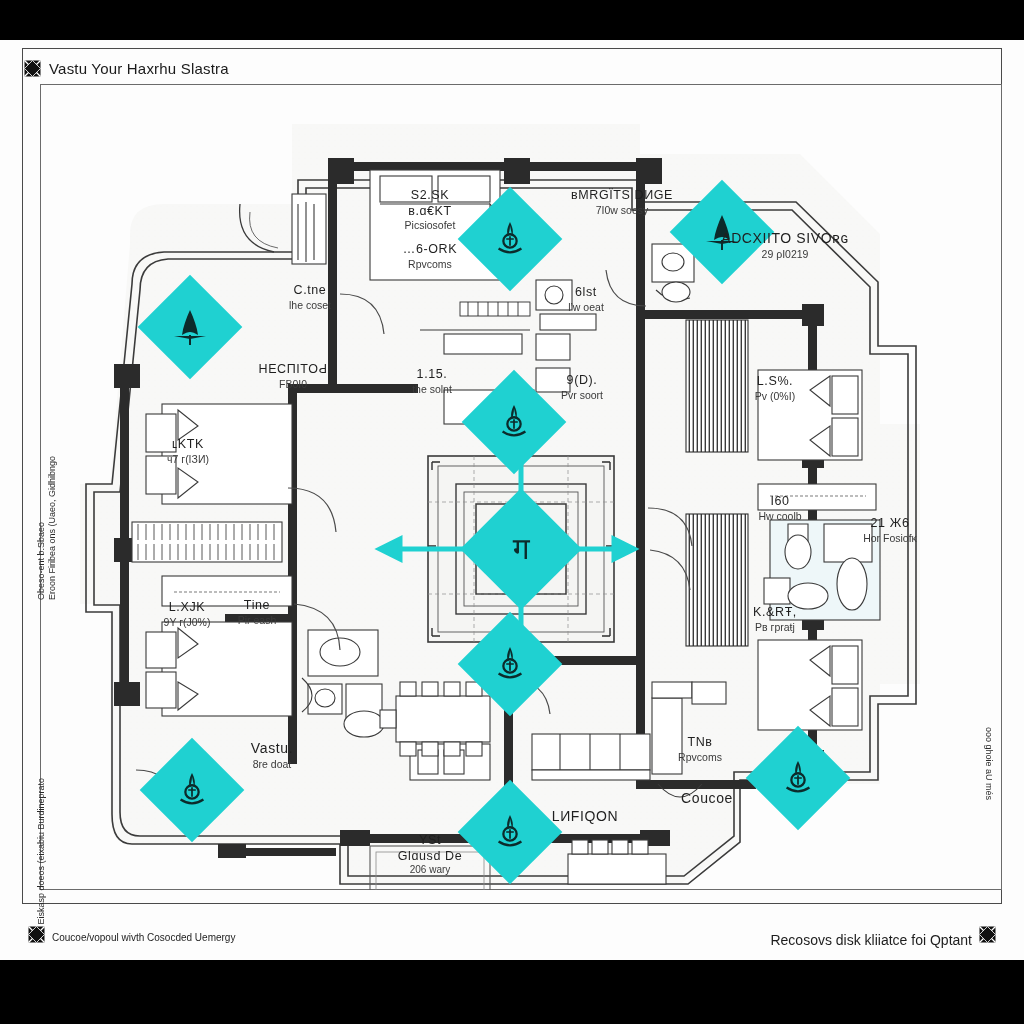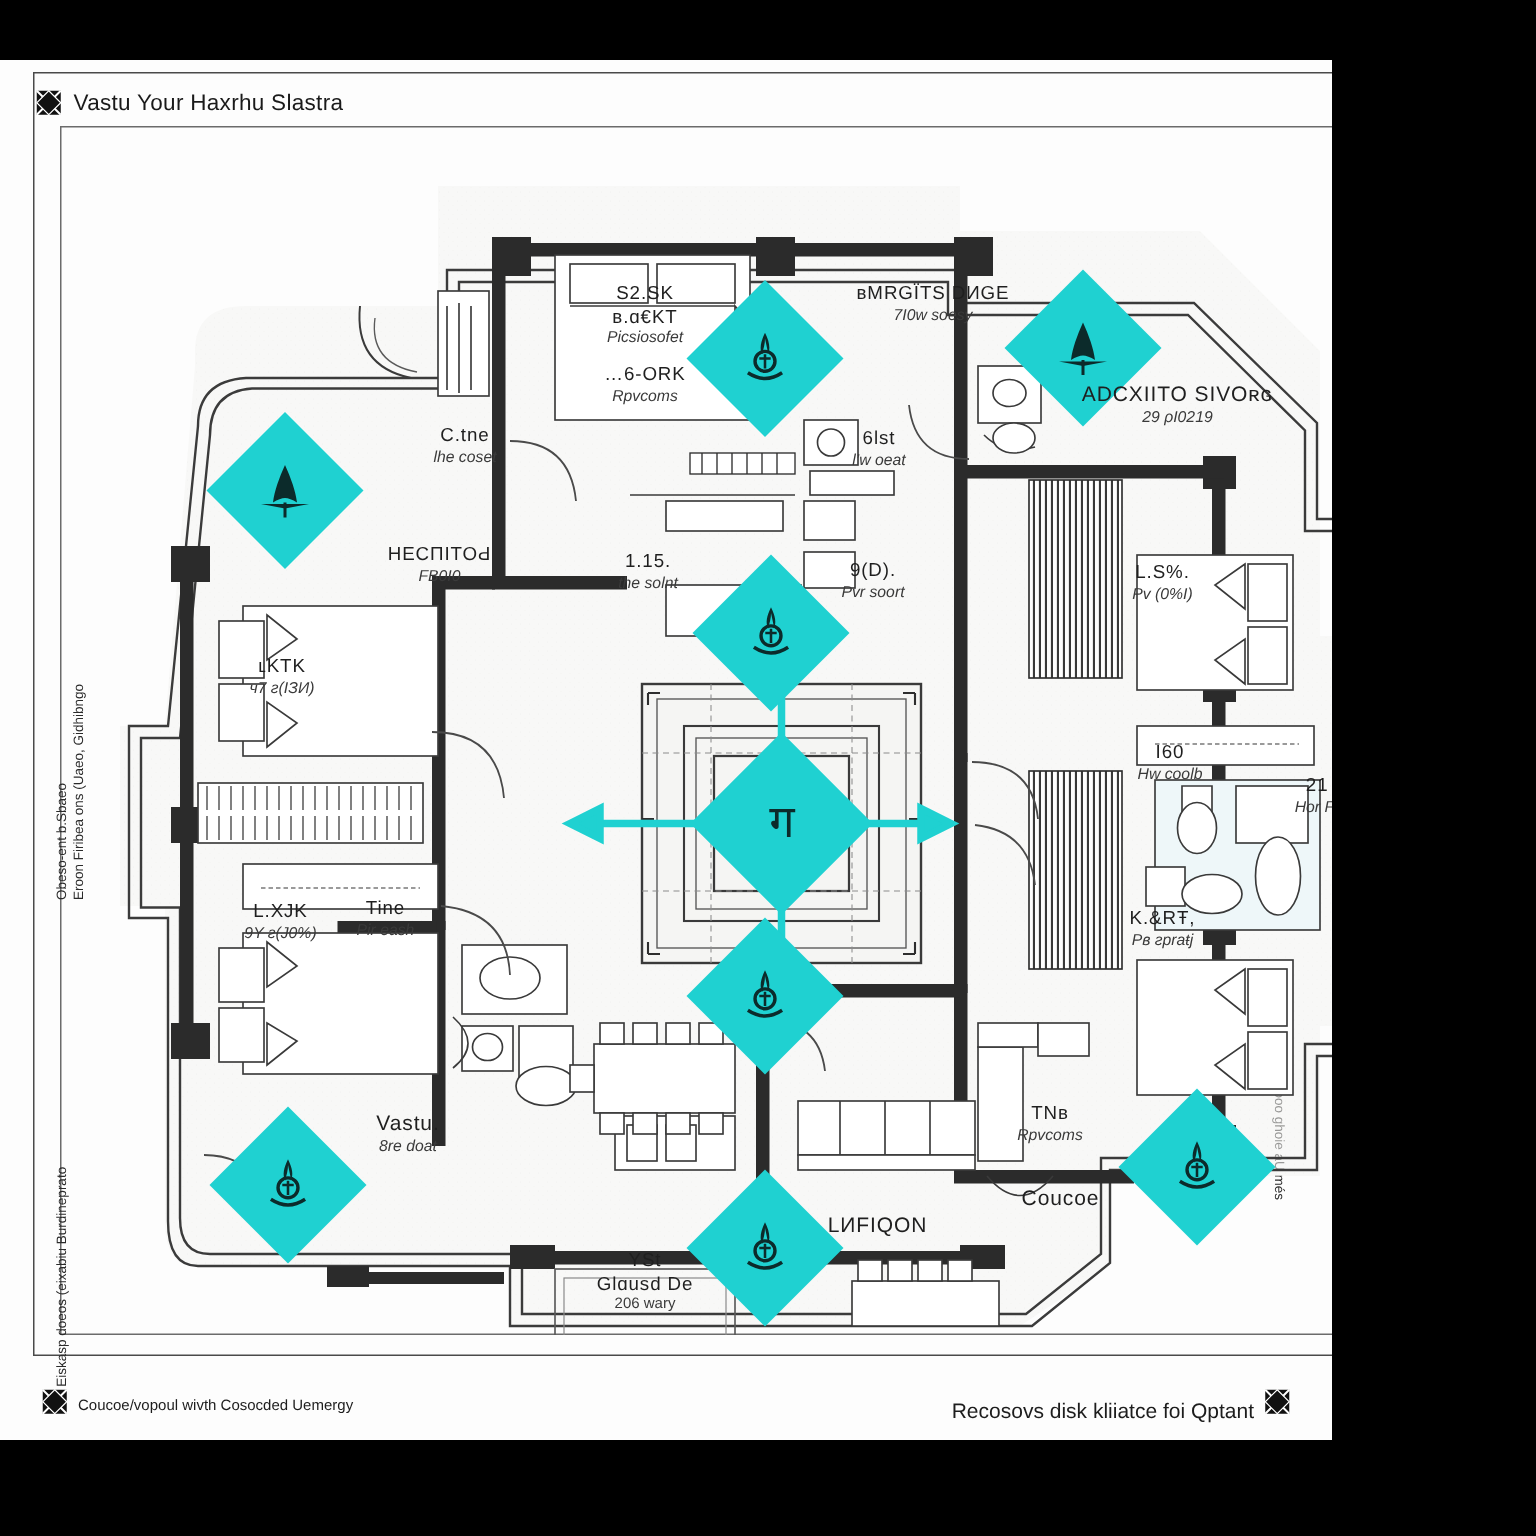--- a/index.html
+++ b/index.html
@@ -2,26 +2,25 @@
 <html><head>
 <meta charset="utf-8">
 <style>
   html, body {
     margin: 0;
     padding: 0;
     background: #000000;
   }
   #page {
     position: relative;
-    width: 840px;
+    width: 1024px;
     height: 1024px;
     background: #000000;
     font-family: "Liberation Sans", sans-serif;
     overflow: hidden;
-    padding-left: 48px;
   }
   
   #sheet {
     position: absolute;
     left: 0;
     top: 40px;
     width: 1024px;
     height: 920px;
     background: #fdfdfd;
   }
@@ -148,21 +147,21 @@
   
   .rlabel {
     position: absolute;
     color: #1f1f1f;
     white-space: nowrap;
     text-align: center;
     transform: translateX(-50%);
     line-height: 1.25;
   }
   .rlabel .l1 { font-size: 12.5px; letter-spacing: .6px; }
-  .rlabel .l2 { font-size: 10.5px; font-style: italic; color: #3a3a3a; }
+  .rlabel .l2 { font-size: 10.5px; color: #3a3a3a; }
   .rlabel .l3 { font-size: 10px; color: #3a3a3a; }
   .rlabel.big .l1 { font-size: 14px; }
 </style>
 </head>
 <body>
 
 <div id="page">
 
   <div id="sheet"></div>
   <div id="sheet-border"></div>
@@ -584,21 +583,21 @@
     <div class="rlabel" style="left:542px; top:289px;">
       <div class="l1">9(D).</div>
       <div class="l2">Pvr soort</div>
     </div>
 
     <div class="rlabel" style="left:558px; top:104px;margin-left:24px;">
       <div class="l1">ʙMRGЇTS DИGE</div>
       <div class="l2">7I0w soesy</div>
     </div>
 
-    <div class="rlabel big" style="left:745px; top:146px;margin-top:24px;">
+    <div class="rlabel big" style="left:745px; top:146px;">
       <div class="l1">ADCХIITO SIVOʀɢ</div>
       <div class="l2">29 ρI0219</div>
     </div>
 
     <div class="rlabel" style="left:148px; top:353px;">
       <div class="l1">ʟKТK</div>
       <div class="l2">ч7 г(ІЗИ)</div>
     </div>
 
     <div class="rlabel" style="left:147px; top:516px;">

